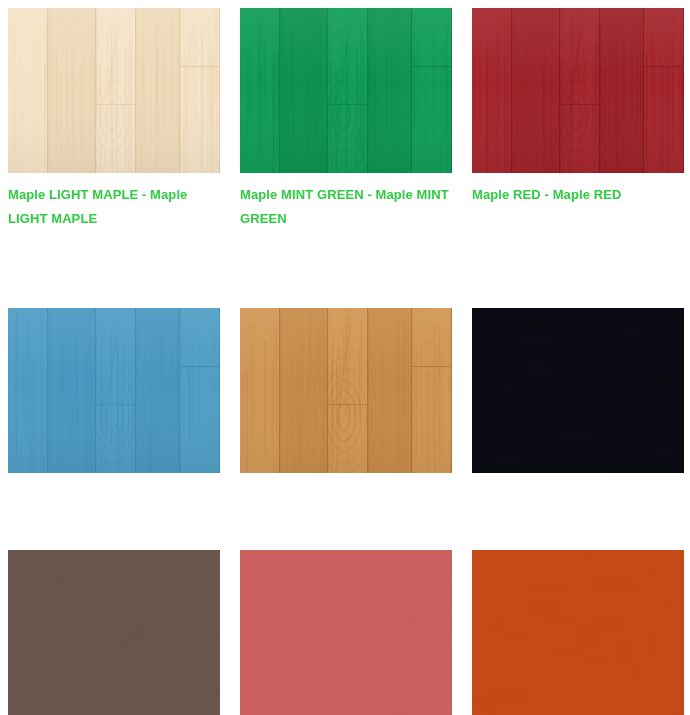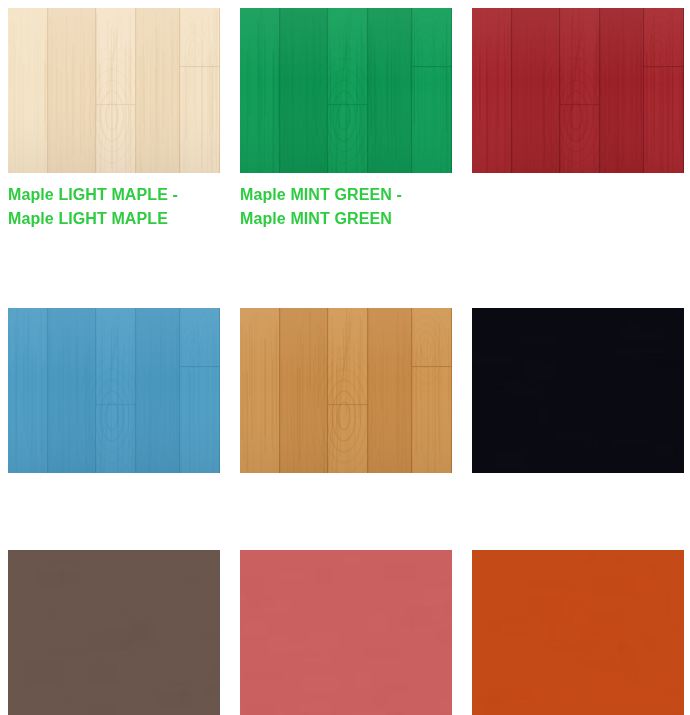--- a/index.html
+++ b/index.html
@@ -41,21 +41,21 @@
   }
 
   .swatch-image svg {
     display: block;
     width: 212px;
     height: 165px;
   }
 
   .swatch-caption {
     margin-top: 10px;
-    font-size: 16px;
+    font-size: 13px;
     font-weight: bold;
     line-height: 24px;
     letter-spacing: 0.1px;
     color: #2ecc40;
   }
   .swatch-caption a {
     color: inherit;
     text-decoration: none;
   }
 </style>
@@ -646,20 +646,23 @@
           <path d="M 84 165 C 89 72, 115 50, 109 2" fill="none" stroke="#7d181f" stroke-width="0.8" opacity="0.15"></path>
           <path d="M 80 165 C 86 64, 118 40, 111 -4" fill="none" stroke="#7d181f" stroke-width="0.8" opacity="0.12"></path>
           <ellipse cx="186" cy="42" rx="5" ry="10" fill="none" stroke="#7d181f" stroke-width="0.8" opacity="0.20"></ellipse>
           <ellipse cx="186" cy="42" rx="9" ry="18" fill="none" stroke="#7d181f" stroke-width="0.8" opacity="0.17"></ellipse>
           <ellipse cx="186" cy="42" rx="13" ry="26" fill="none" stroke="#7d181f" stroke-width="0.8" opacity="0.14"></ellipse>
           <ellipse cx="186" cy="42" rx="17" ry="34" fill="none" stroke="#7d181f" stroke-width="0.8" opacity="0.11"></ellipse>
           <ellipse cx="186" cy="42" rx="21" ry="42" fill="none" stroke="#7d181f" stroke-width="0.8" opacity="0.08"></ellipse>
           <rect x="0" y="0" width="212" height="165" fill="url(#sheen15851)"></rect>
         </svg>
       </div>
+    <div class="swatch-caption">
+      <a href="#">Maple RED - Maple RED</a>
+    </div>
   </div>
 
   <div class="swatch-card row-2">
     <div class="swatch-image">
         <svg xmlns="http://www.w3.org/2000/svg" viewBox="0 0 212 165" preserveAspectRatio="none">
     <defs>
       <linearGradient id="sheen23770" x1="0" y1="0" x2="0" y2="1">
         <stop offset="0%" stop-color="#ffffff" stop-opacity="0.06"></stop>
         <stop offset="45%" stop-color="#ffffff" stop-opacity="0.00"></stop>
         <stop offset="100%" stop-color="#000000" stop-opacity="0.05"></stop>

